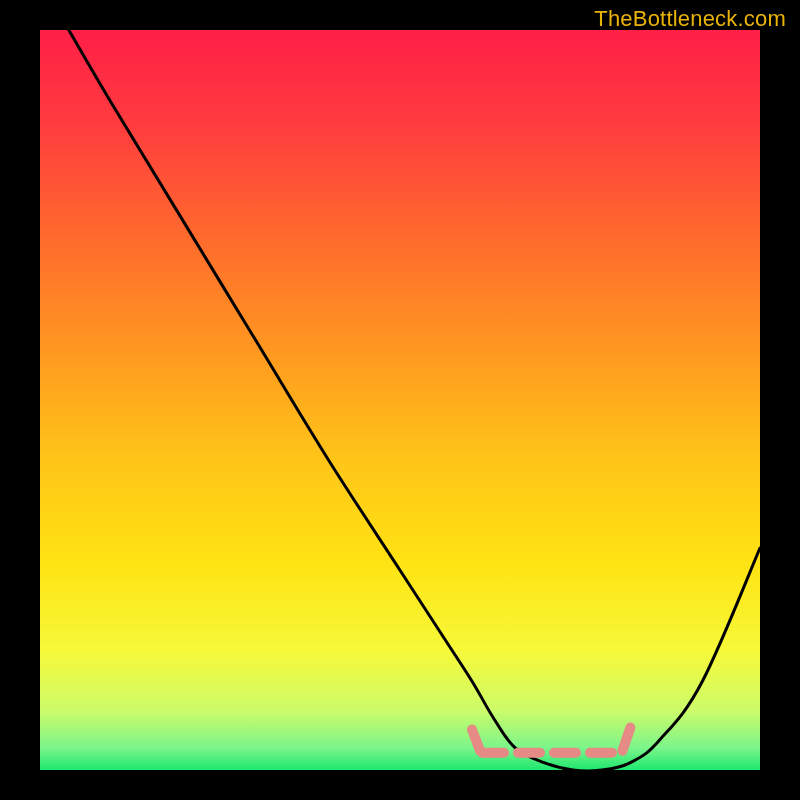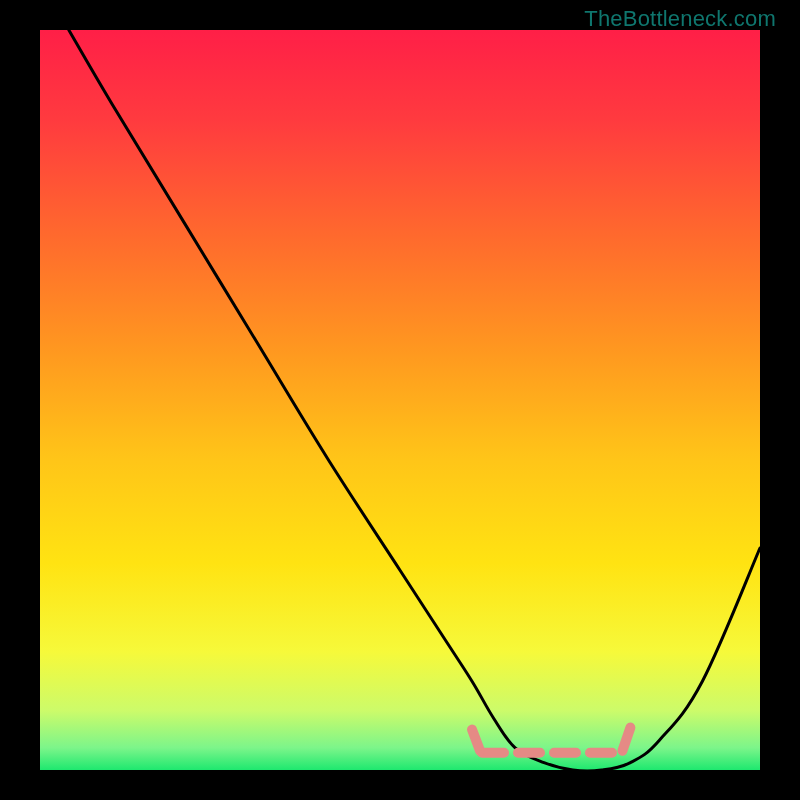--- a/index.html
+++ b/index.html
@@ -1,22 +1,22 @@
 <!DOCTYPE html>
 <html><head>
 <meta charset="utf-8">
 <style>
   * { margin: 0; padding: 0; box-sizing: border-box; }
   html, body { width: 800px; height: 800px; background: #000; overflow: hidden; }
   .frame { position: relative; width: 800px; height: 800px; background: #000; }
   .watermark {
     position: absolute;
     top: 6px;
-    right: 24px;
-    color: #0f766e;
+    right: 14px;
+    color: #eab308;
     font-family: Arial, Helvetica, sans-serif;
     font-size: 22px;
     letter-spacing: 0.2px;
     z-index: 5;
   }
   .plot {
     position: absolute;
     left: 40px;
     top: 30px;
     width: 720px;

